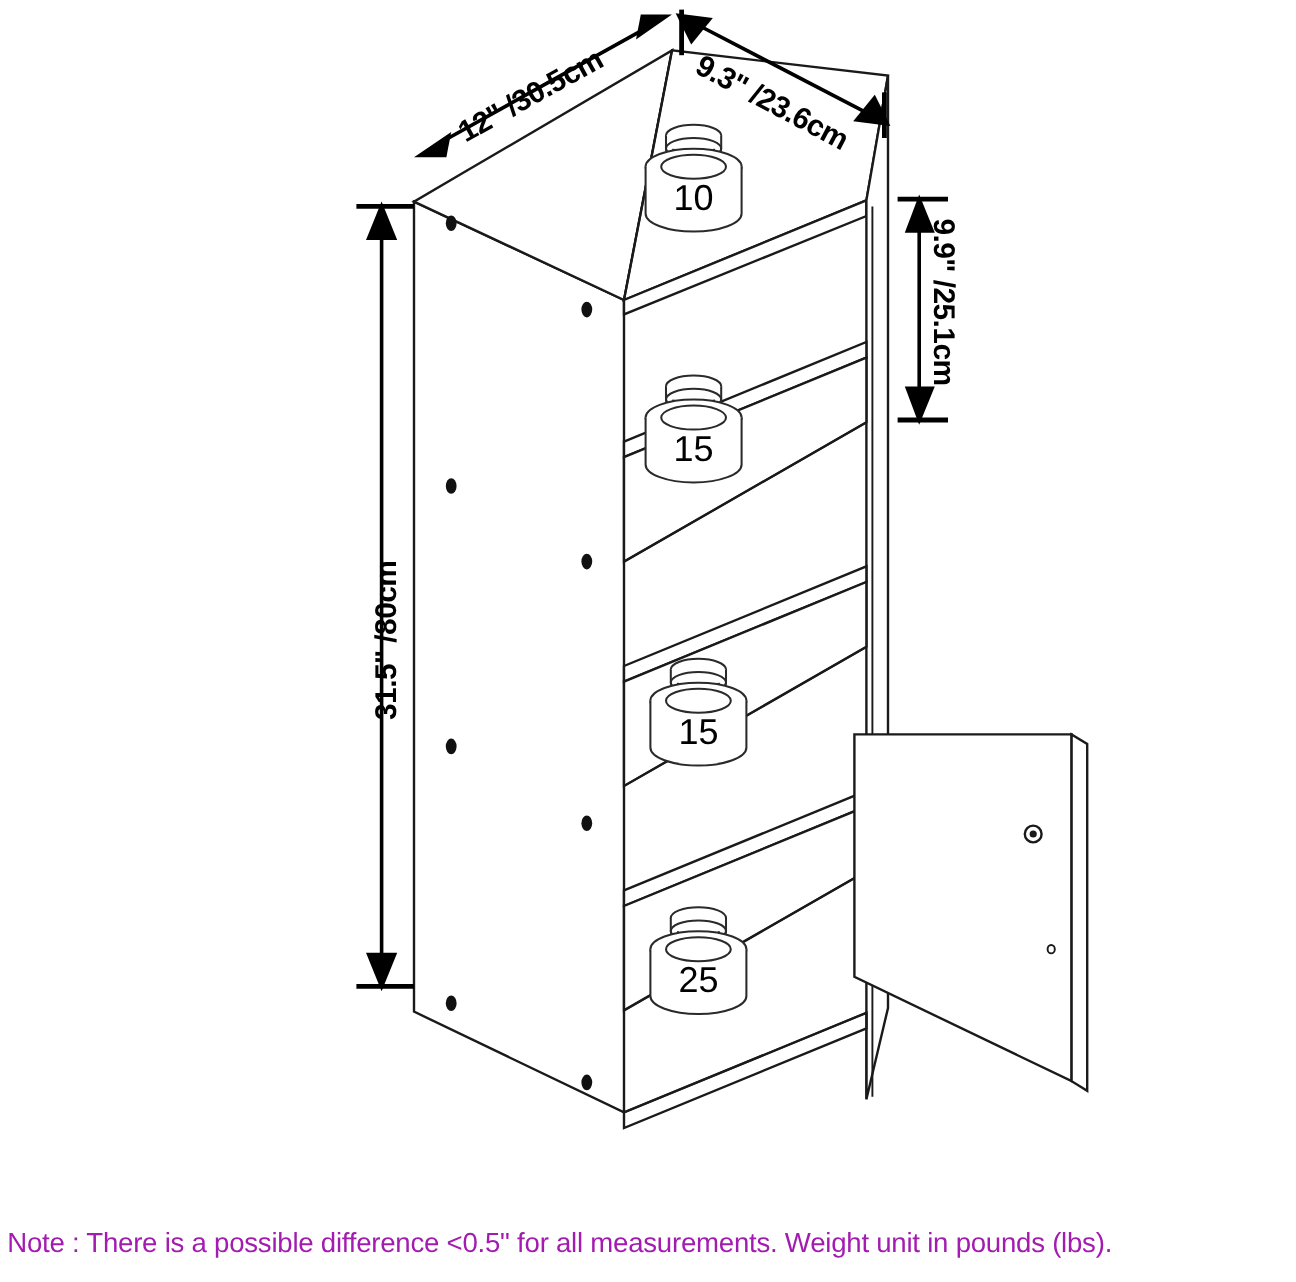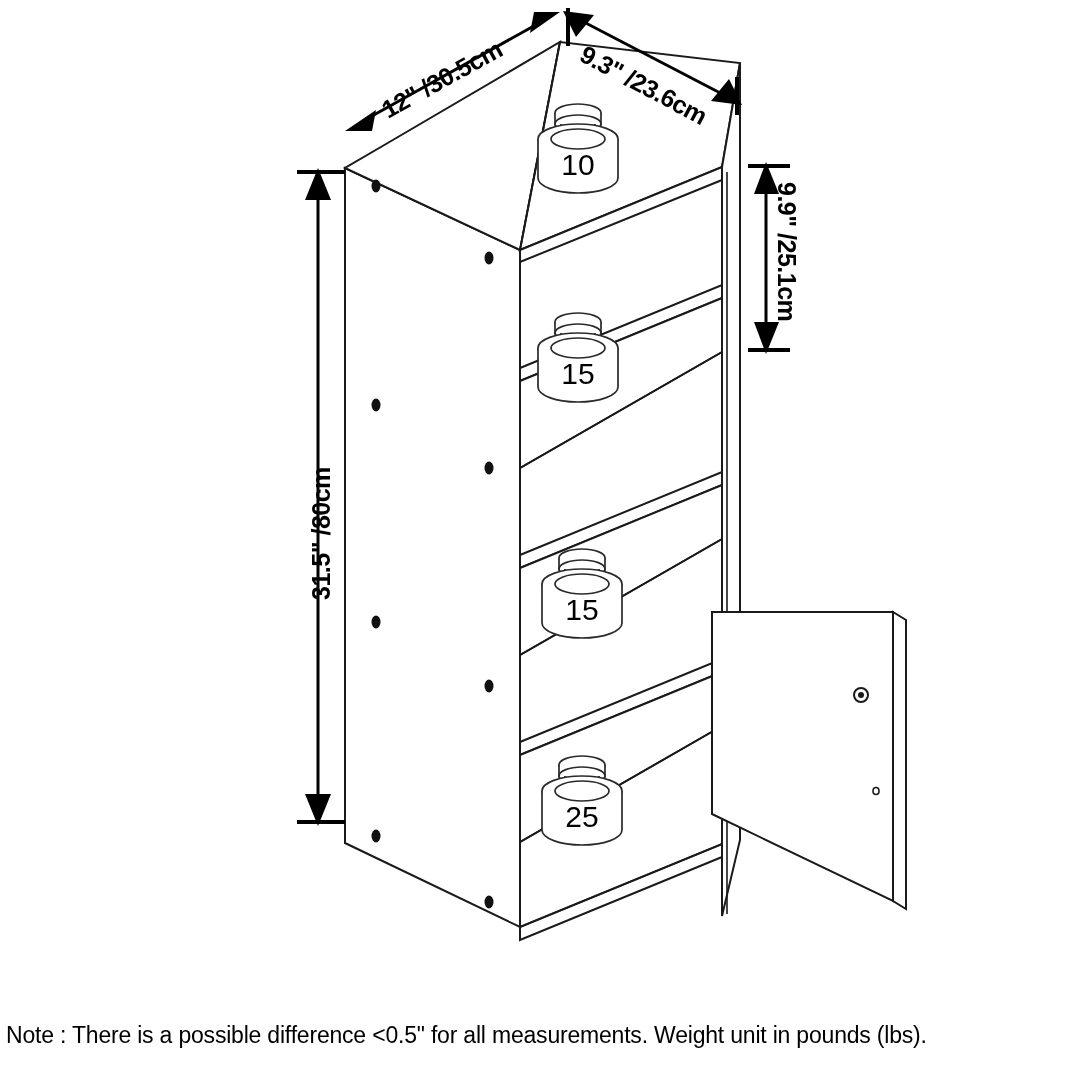--- a/index.html
+++ b/index.html
@@ -89,21 +89,21 @@
     left: 0;
     bottom: 0;
     width: 1080px;
     height: 66px;
     display: flex;
     align-items: center;
   }
   .note-text {
     font-family: "Liberation Sans", sans-serif;
     font-size: 23px;
-    color: #000000;
+    color: #a21caf;
     white-space: nowrap;
     padding-left: 6px;
     letter-spacing: -0.2px;
   }
 </style>
 </head>
 <body>
 
 <div id="diagram-root">
 

